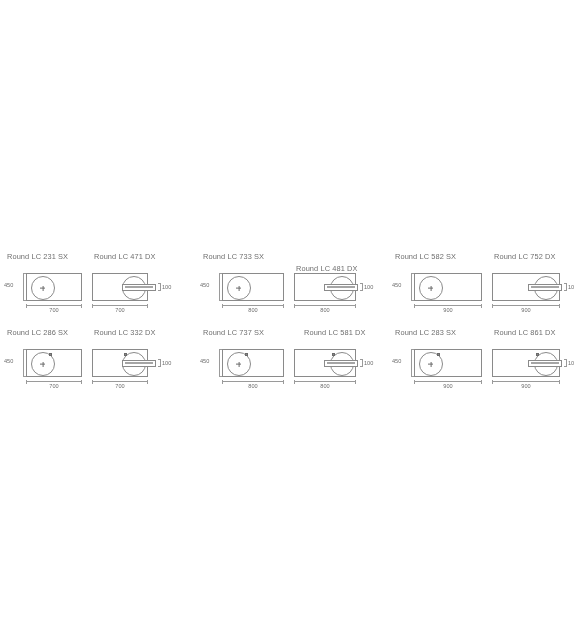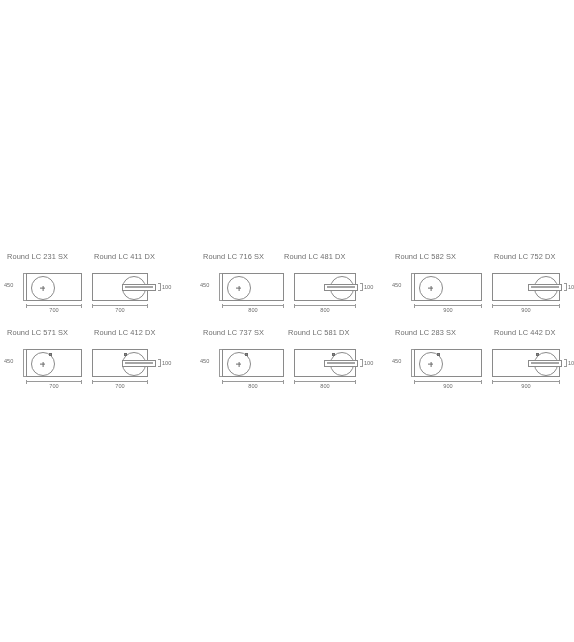--- a/index.html
+++ b/index.html
@@ -218,21 +218,21 @@
     white-space: nowrap;
   }
 </style>
 </head>
 <body>
 
 <div id="sheet">
     <div class="group" style="left: 4px; top: 252px;">
       <div class="titles">
         <div class="title sx">Round LC 231 SX</div>
-        <div class="title dx" style="left: 90px;">Round LC 411 DX</div>
+        <div class="title dx" style="left: 90px;">Round LC 471 DX</div>
       </div>
       <div class="draw-row" style="margin-top: 9px; height: 42px;">
         <div class="plan" style="left: 0px;">
           <div class="vdim">
             <div class="vdim-label">450</div>
             <div class="vdim-line"></div>
           </div>
           <div class="box" style="left: 22px; width: 56px; height: 28px;">
             <div class="circle" style="left: 3.5px; top: 2px; width: 24px; height: 24px;"></div>
             <div class="drain" style="left: 13px; top: 11.5px;"></div>
@@ -256,22 +256,22 @@
           <div class="side-body">
             <div class="side-basin"></div>
           </div>
           <div class="side-bracket"></div>
           <div class="side-label">100</div>
         </div>
       </div>
     </div>
     <div class="group" style="left: 200px; top: 252px;">
       <div class="titles">
-        <div class="title sx">Round LC 716 SX</div>
-        <div class="title dx" style="left: 84px;">Round LC 481 DX</div>
+        <div class="title sx">Round LC 733 SX</div>
+        <div class="title dx" style="left: 96px; margin-top: 12px;">Round LC 481 DX</div>
       </div>
       <div class="draw-row" style="margin-top: 9px; height: 42px;">
         <div class="plan" style="left: 0px;">
           <div class="vdim">
             <div class="vdim-label">450</div>
             <div class="vdim-line"></div>
           </div>
           <div class="box" style="left: 22px; width: 62px; height: 28px;">
             <div class="circle" style="left: 3.5px; top: 2px; width: 24px; height: 24px;"></div>
             <div class="drain" style="left: 13px; top: 11.5px;"></div>
@@ -334,22 +334,22 @@
           <div class="side-body">
             <div class="side-basin"></div>
           </div>
           <div class="side-bracket"></div>
           <div class="side-label">100</div>
         </div>
       </div>
     </div>
     <div class="group" style="left: 4px; top: 328px;">
       <div class="titles">
-        <div class="title sx">Round LC 571 SX</div>
-        <div class="title dx" style="left: 90px;">Round LC 412 DX</div>
+        <div class="title sx">Round LC 286 SX</div>
+        <div class="title dx" style="left: 90px;">Round LC 332 DX</div>
       </div>
       <div class="draw-row" style="margin-top: 9px; height: 42px;">
         <div class="plan" style="left: 0px;">
           <div class="vdim">
             <div class="vdim-label">450</div>
             <div class="vdim-line"></div>
           </div>
           <div class="box" style="left: 22px; width: 56px; height: 28px;">
             <div class="circle" style="left: 3.5px; top: 2px; width: 24px; height: 24px;"></div>
             <div class="drain" style="left: 13px; top: 11.5px;"></div>
@@ -376,21 +376,21 @@
             <div class="side-basin"></div>
           </div>
           <div class="side-bracket"></div>
           <div class="side-label">100</div>
         </div>
       </div>
     </div>
     <div class="group" style="left: 200px; top: 328px;">
       <div class="titles">
         <div class="title sx">Round LC 737 SX</div>
-        <div class="title dx" style="left: 88px;">Round LC 581 DX</div>
+        <div class="title dx" style="left: 104px;">Round LC 581 DX</div>
       </div>
       <div class="draw-row" style="margin-top: 9px; height: 42px;">
         <div class="plan" style="left: 0px;">
           <div class="vdim">
             <div class="vdim-label">450</div>
             <div class="vdim-line"></div>
           </div>
           <div class="box" style="left: 22px; width: 62px; height: 28px;">
             <div class="circle" style="left: 3.5px; top: 2px; width: 24px; height: 24px;"></div>
             <div class="drain" style="left: 13px; top: 11.5px;"></div>
@@ -417,21 +417,21 @@
             <div class="side-basin"></div>
           </div>
           <div class="side-bracket"></div>
           <div class="side-label">100</div>
         </div>
       </div>
     </div>
     <div class="group" style="left: 392px; top: 328px;">
       <div class="titles">
         <div class="title sx">Round LC 283 SX</div>
-        <div class="title dx" style="left: 102px;">Round LC 442 DX</div>
+        <div class="title dx" style="left: 102px;">Round LC 861 DX</div>
       </div>
       <div class="draw-row" style="margin-top: 9px; height: 42px;">
         <div class="plan" style="left: 0px;">
           <div class="vdim">
             <div class="vdim-label">450</div>
             <div class="vdim-line"></div>
           </div>
           <div class="box" style="left: 22px; width: 68px; height: 28px;">
             <div class="circle" style="left: 3.5px; top: 2px; width: 24px; height: 24px;"></div>
             <div class="drain" style="left: 13px; top: 11.5px;"></div>

